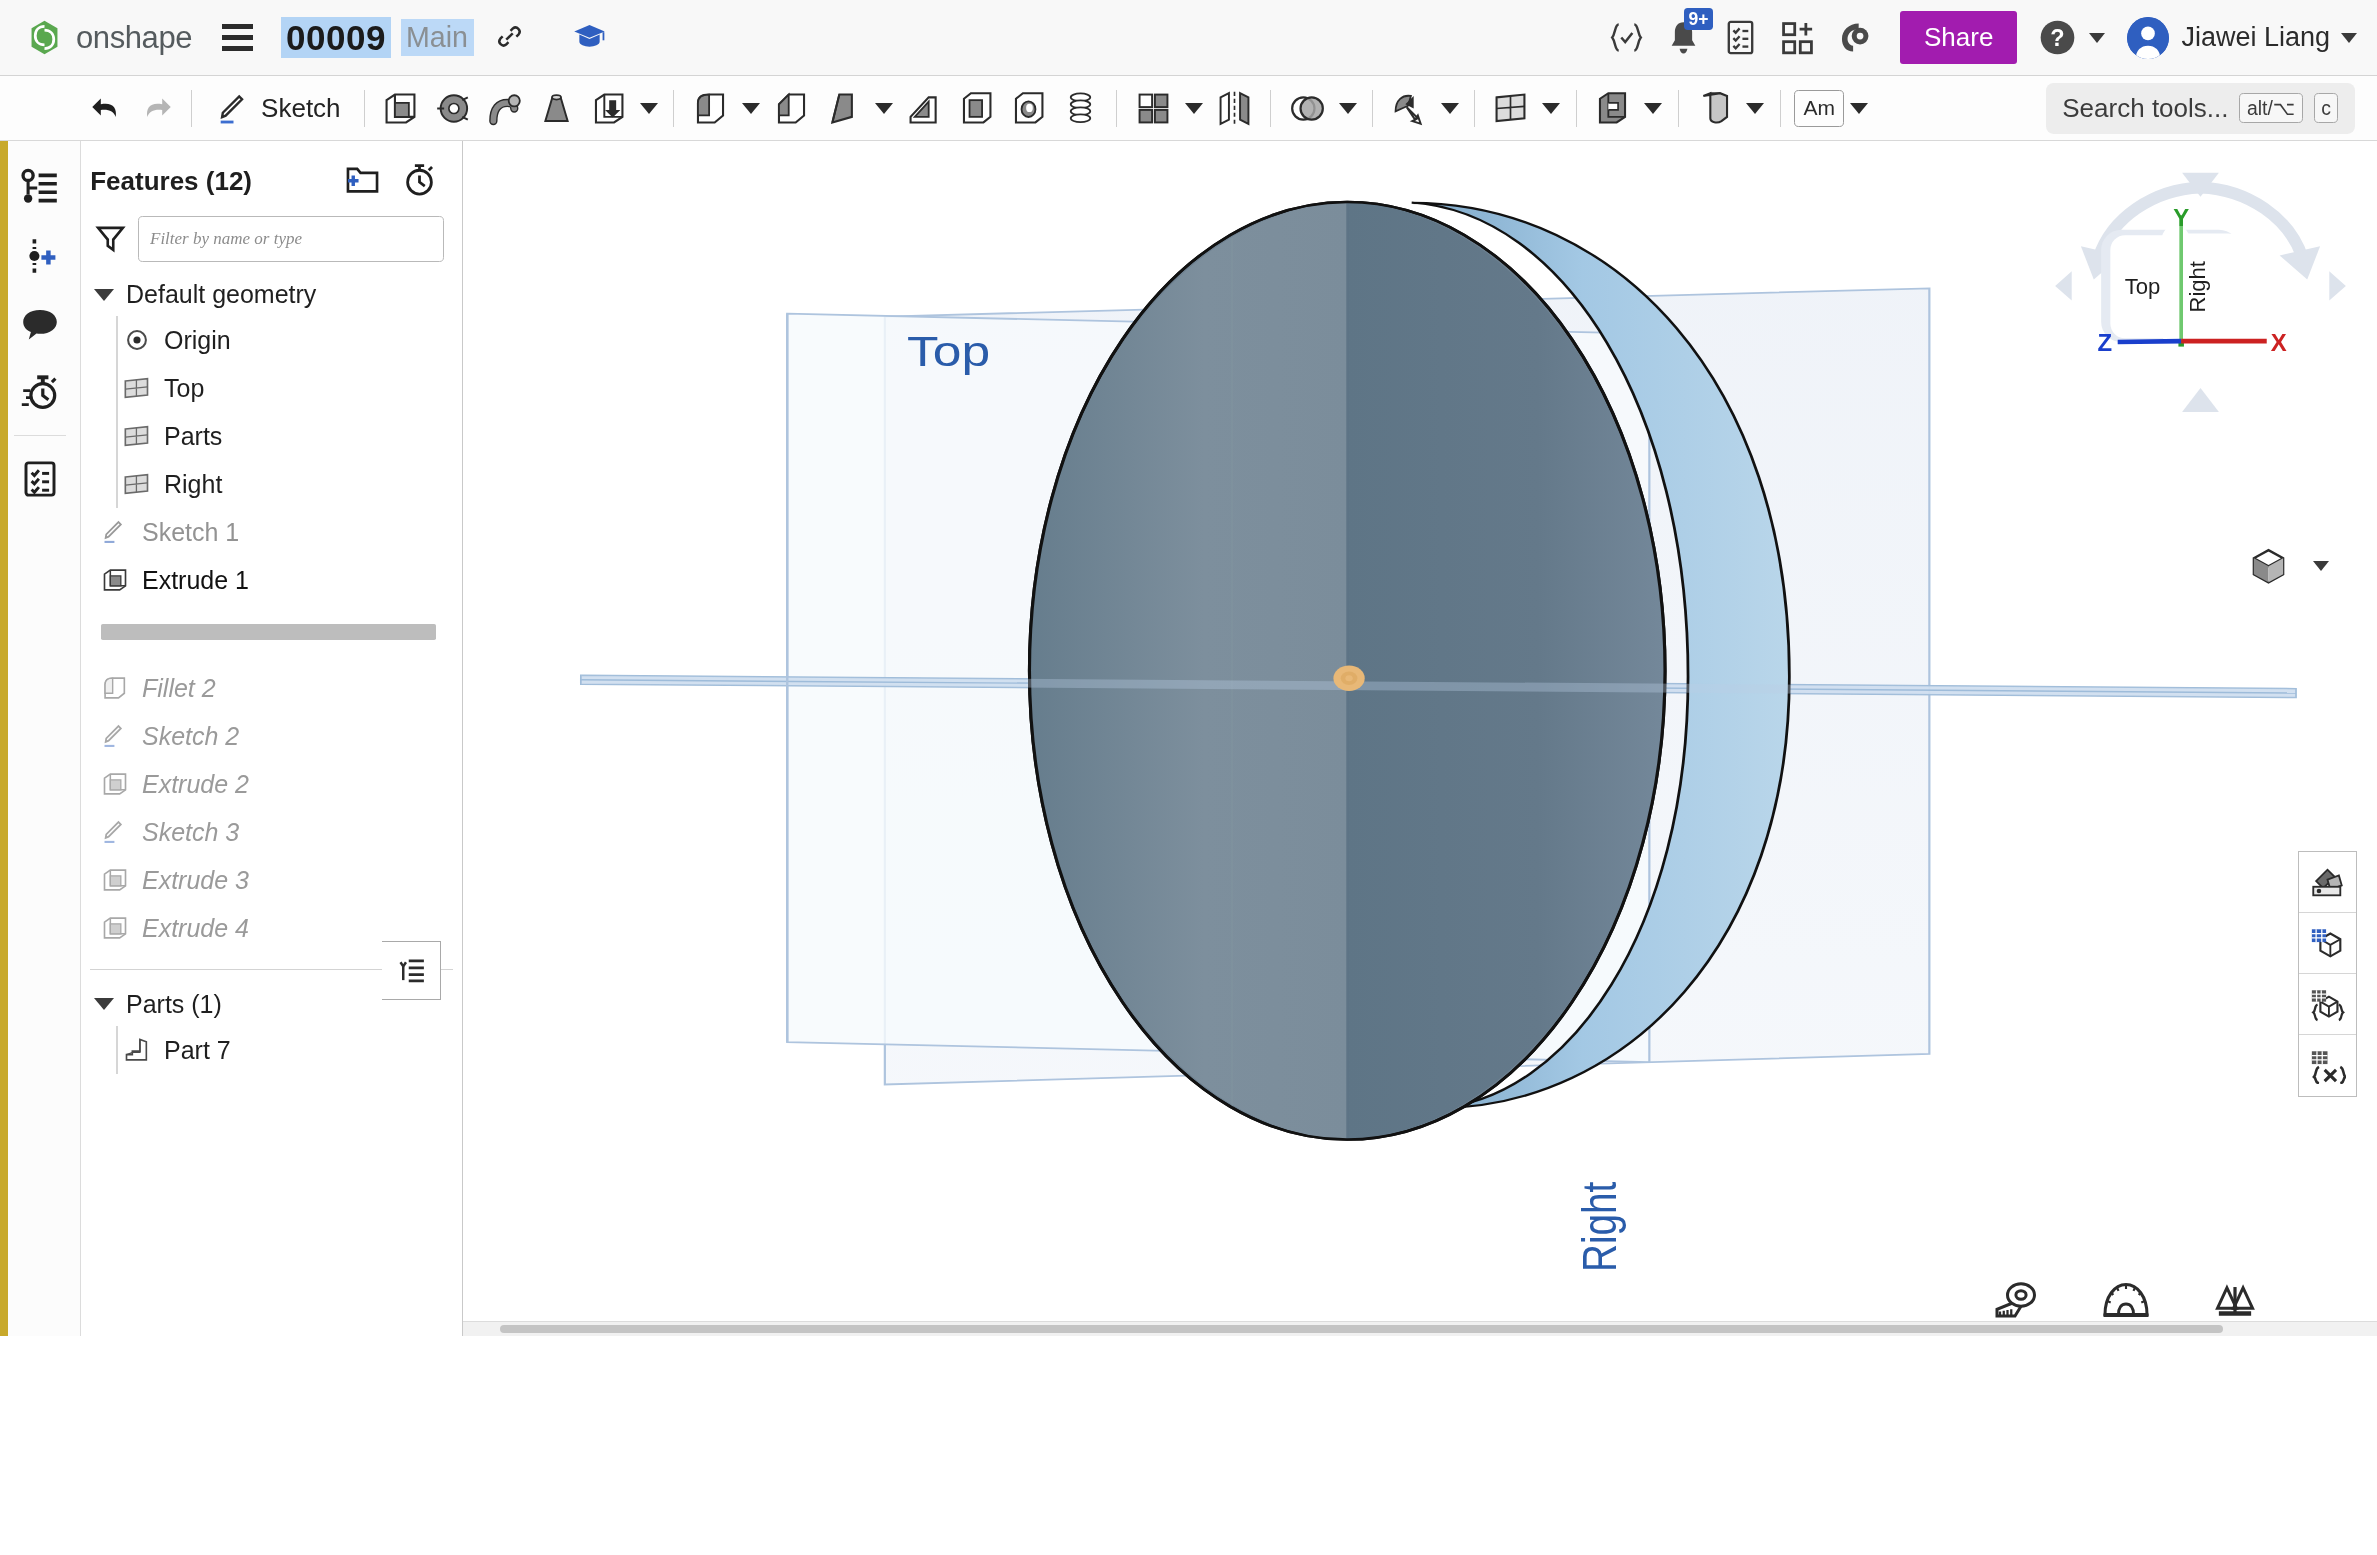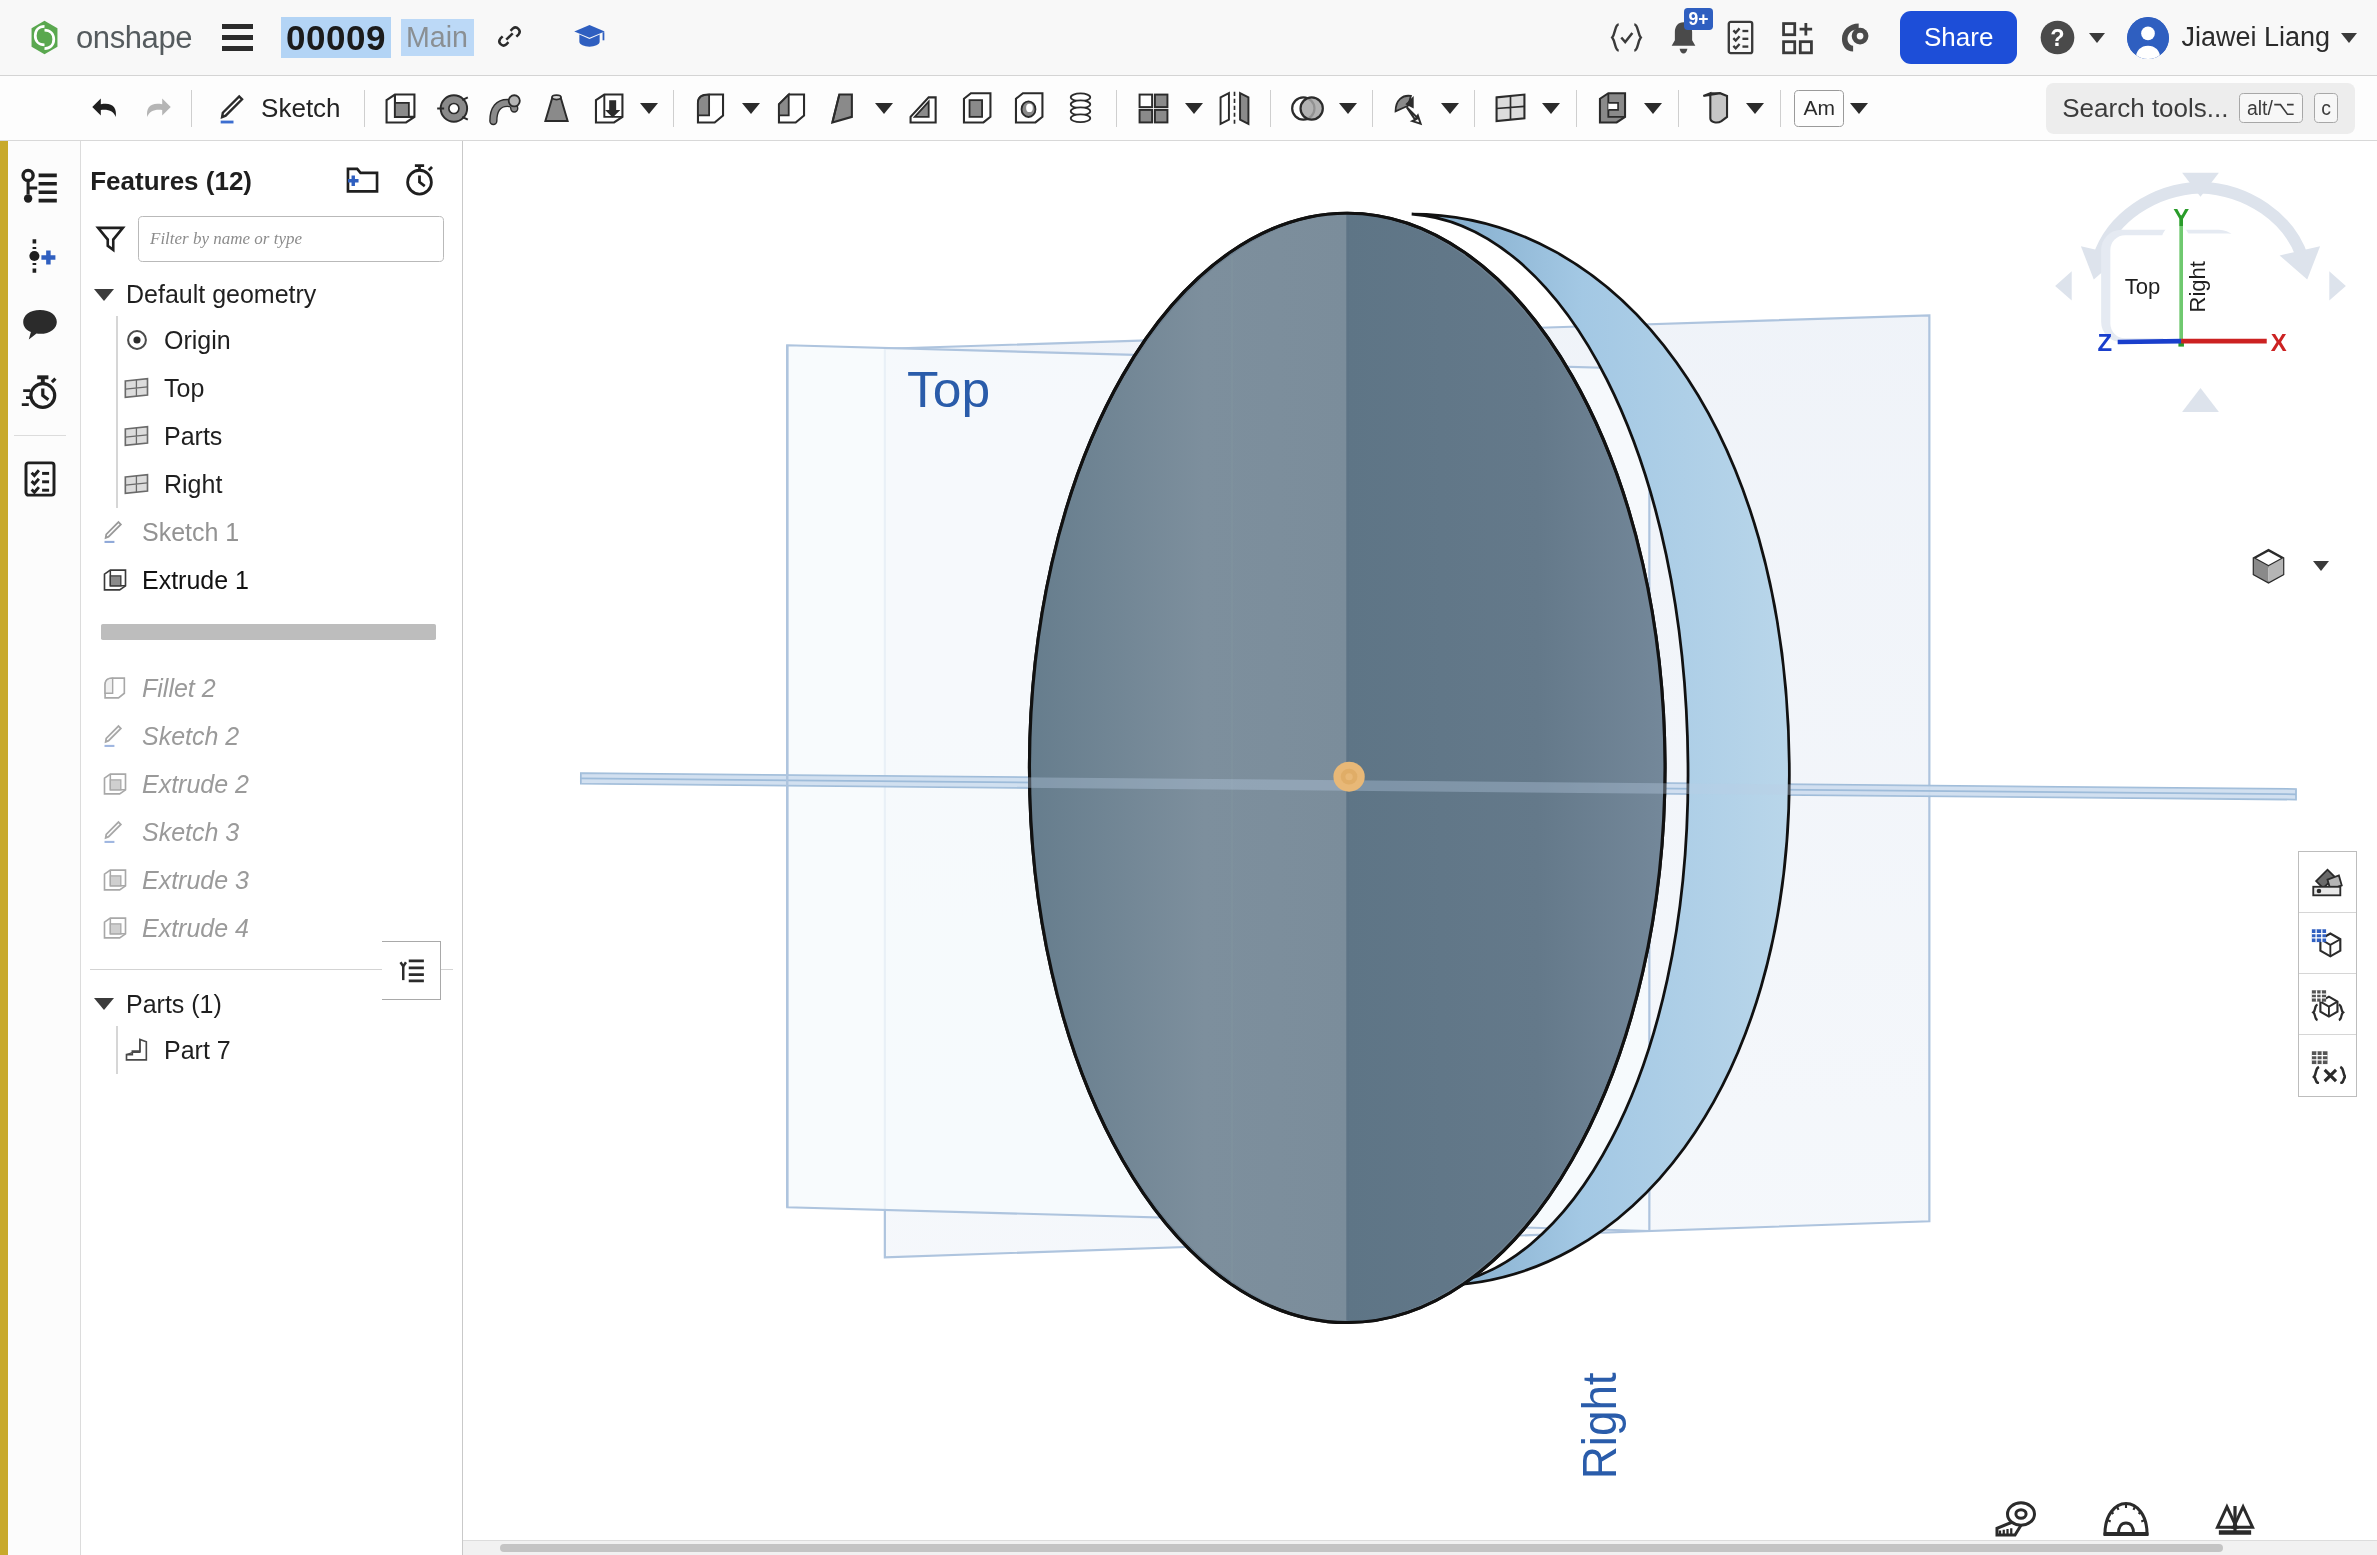--- a/index.html
+++ b/index.html
@@ -2,21 +2,21 @@
 <html style="font-size:14.7px"><head>
 <meta charset="utf-8">
 <style>
   * { box-sizing: border-box; margin: 0; padding: 0; }
   html, body {
     width: 2377px; height: 1555px;
     font-family: "Liberation Sans", sans-serif;
     background: #ffffff;
     overflow: hidden;
   }
-  .app { position: relative; width: 2377px; height: 1555px; display: flex; flex-direction: column; }
+  .app { position: relative; width: 2377px; height: 1336px; display: flex; flex-direction: column; }
 
   
   .header {
     height: 76px; flex: 0 0 76px;
     background: #f8f8f8;
     border-bottom: 0.9px solid #d4d4d4;
     display: flex; align-items: center;
     padding: 0 20px 0 26px;
     position: relative;
   }
@@ -41,22 +41,22 @@
     width: 55px; height: 55px; display: flex; align-items: center; justify-content: center;
     cursor: pointer; position: relative; margin-left: 1.8px;
   }
   .bell-wrap { position: relative; }
   .badge {
     position: absolute; top: -1.8px; right: -1.8px;
     background: #2f5fc0; color: #fff; font-size: 17.5px; font-weight: 700;
     border-radius: 3.7px; padding: 0.9px 4.6px; line-height: 1.15; min-width: 28px; text-align: center;
   }
   .share-btn {
-    background: #1d4ed8; color: #fff; font-size: 26px;
-    padding: 11px 24px; border-radius: 11px; margin-left: 18.4px; cursor: pointer;
+    background: #a21caf; color: #fff; font-size: 26px;
+    padding: 11px 24px; border-radius: 3px; margin-left: 18.4px; cursor: pointer;
     border: none; font-family: inherit;
   }
   .help-wrap { display: flex; align-items: center; margin-left: 20px; cursor: pointer; }
   .caret-dn {
     width: 0; height: 0; border-left: 8.3px solid transparent; border-right: 8.3px solid transparent;
     border-top: 10px solid #3a3a3a; margin-left: 11px;
   }
   .user-wrap { display: flex; align-items: center; margin-left: 22px; cursor: pointer; text-align: center; }
   .avatar {
     width: 42px; height: 42px; border-radius: 50%;

